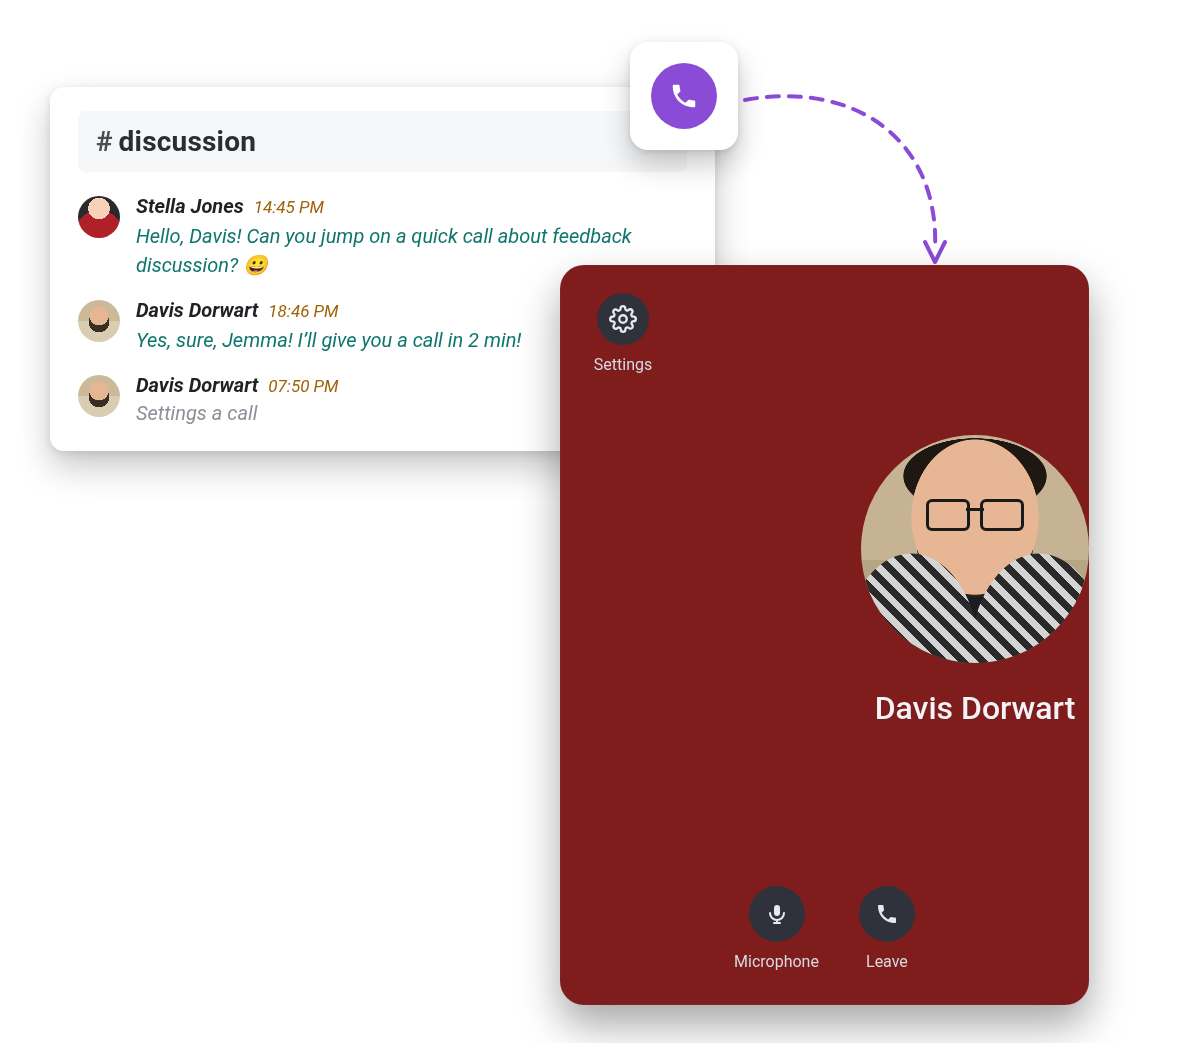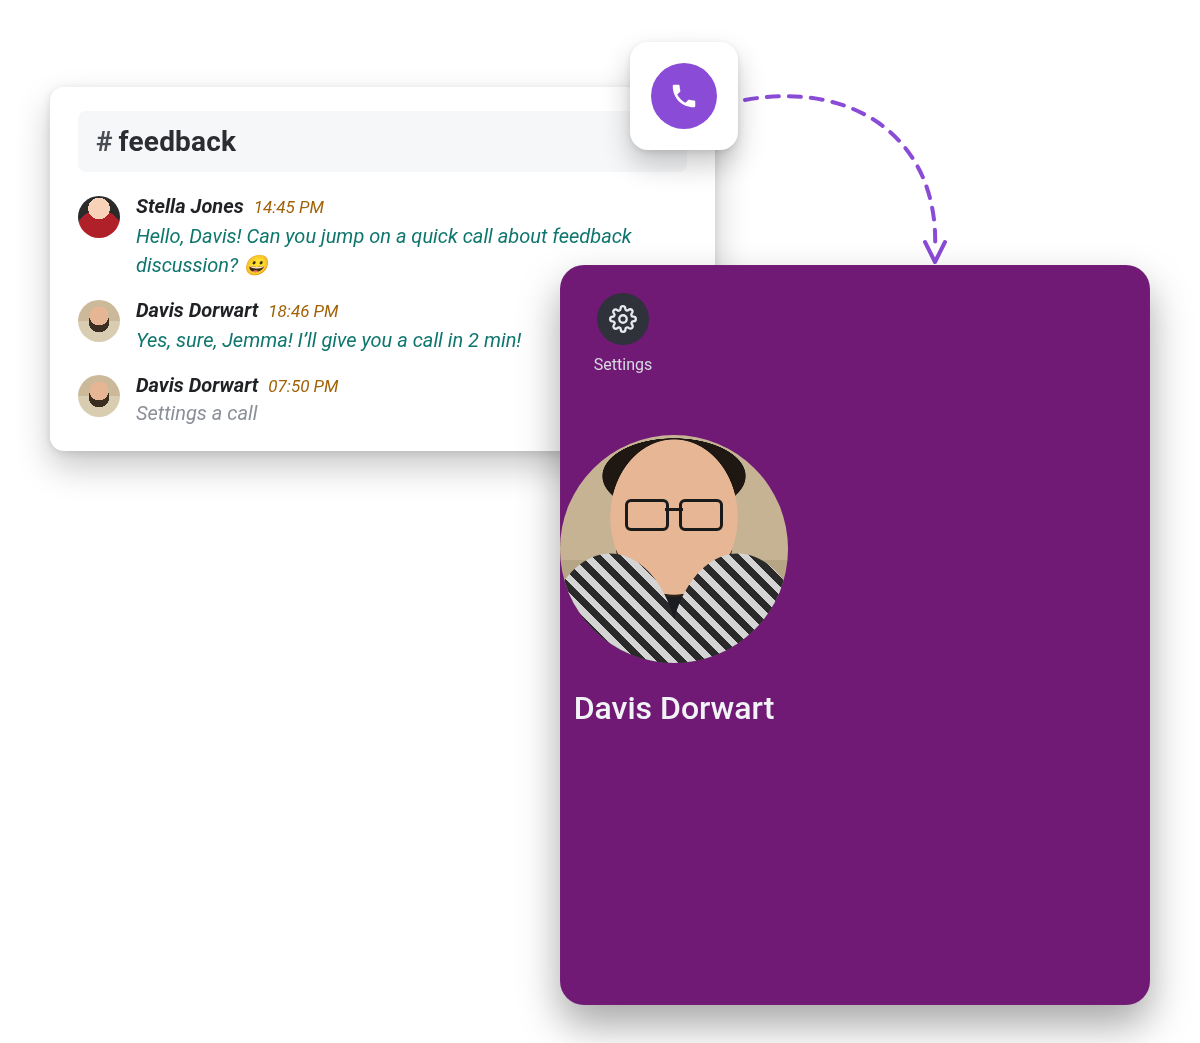--- a/index.html
+++ b/index.html
@@ -86,30 +86,30 @@
     left: 735px; top: 70px;
     z-index: 20;
     pointer-events: none;
   }
 
   
   .call-window {
     position: absolute;
     left: 560px;
     top: 265px;
-    width: 590px;
+    width: 529px;
     height: 740px;
-    background: #701a75;
+    background: #7f1d1d;
     border-radius: 24px;
     box-shadow: 0 20px 40px rgba(0,0,0,0.35), 0 0 0 1px rgba(255,255,255,0.02) inset;
     color: #e7e9ee;
     z-index: 25;
     display: flex;
     flex-direction: column;
-    align-items: flex-start;
+    align-items: flex-end;
     box-sizing: border-box;
   }
   .settings-area {
     position: absolute;
     left: 28px; top: 28px;
     text-align: center;
     width: 70px;
   }
   .settings-btn {
     width: 52px; height: 52px; border-radius: 50%;
@@ -213,21 +213,21 @@
   .glasses::after {
     content:""; position:absolute; left:40px; right:40px; top:9px; height:3px; background:#1a1a1a;
   }
 </style>
 </head>
 <body>
 
 <div class="chat-card">
   <div class="channel-header">
     <span class="hash">#</span>
-    <span class="name">feedback</span>
+    <span class="name">discussion</span>
   </div>
 
   <div class="msg">
     <div class="avatar av-stella"></div>
     <div class="msg-body">
       <div class="msg-head">
         <span class="msg-author">Stella Jones</span>
         <span class="msg-time">14:45 PM</span>
       </div>
       <div class="msg-text">Hello, Davis! Can you jump on a quick call about feedback discussion? 😀</div>
@@ -285,13 +285,32 @@
   <div class="call-avatar-wrap">
     <div class="call-avatar call-av-davis">
       <div class="glasses">
           <span class="l"></span>
           <span class="r"></span>
         </div>
     </div>
     <div class="call-name">Davis Dorwart</div>
   </div>
 
+  <div class="call-controls">
+    <div class="ctrl">
+      <div class="ctrl-btn">
+        <svg viewBox="0 0 24 24">
+          <path d="M12 14a3 3 0 0 0 3-3V6a3 3 0 0 0-6 0v5a3 3 0 0 0 3 3z"></path>
+          <path d="M19 11a7 7 0 0 1-14 0M12 18v3M9 21h6" fill="none" stroke="#e7e9ee" stroke-width="2" stroke-linecap="round"></path>
+        </svg>
+      </div>
+      <div class="ctrl-label">Microphone</div>
+    </div>
+    <div class="ctrl">
+      <div class="ctrl-btn">
+        <svg viewBox="0 0 24 24">
+          <path d="M6.6 10.8c1.44 2.83 3.77 5.15 6.6 6.6l2.2-2.2c.27-.27.67-.36 1.02-.24 1.12.37 2.33.57 3.58.57.55 0 1 .45 1 1V20c0 .55-.45 1-1 1C10.3 21 3 13.7 3 4c0-.55.45-1 1-1h3.5c.55 0 1 .45 1 1 0 1.25.2 2.45.57 3.57.11.35.03.75-.25 1.02l-2.22 2.21z"></path>
+        </svg>
+      </div>
+      <div class="ctrl-label">Leave</div>
+    </div>
+  </div>
 </div>
 
 </body></html>

